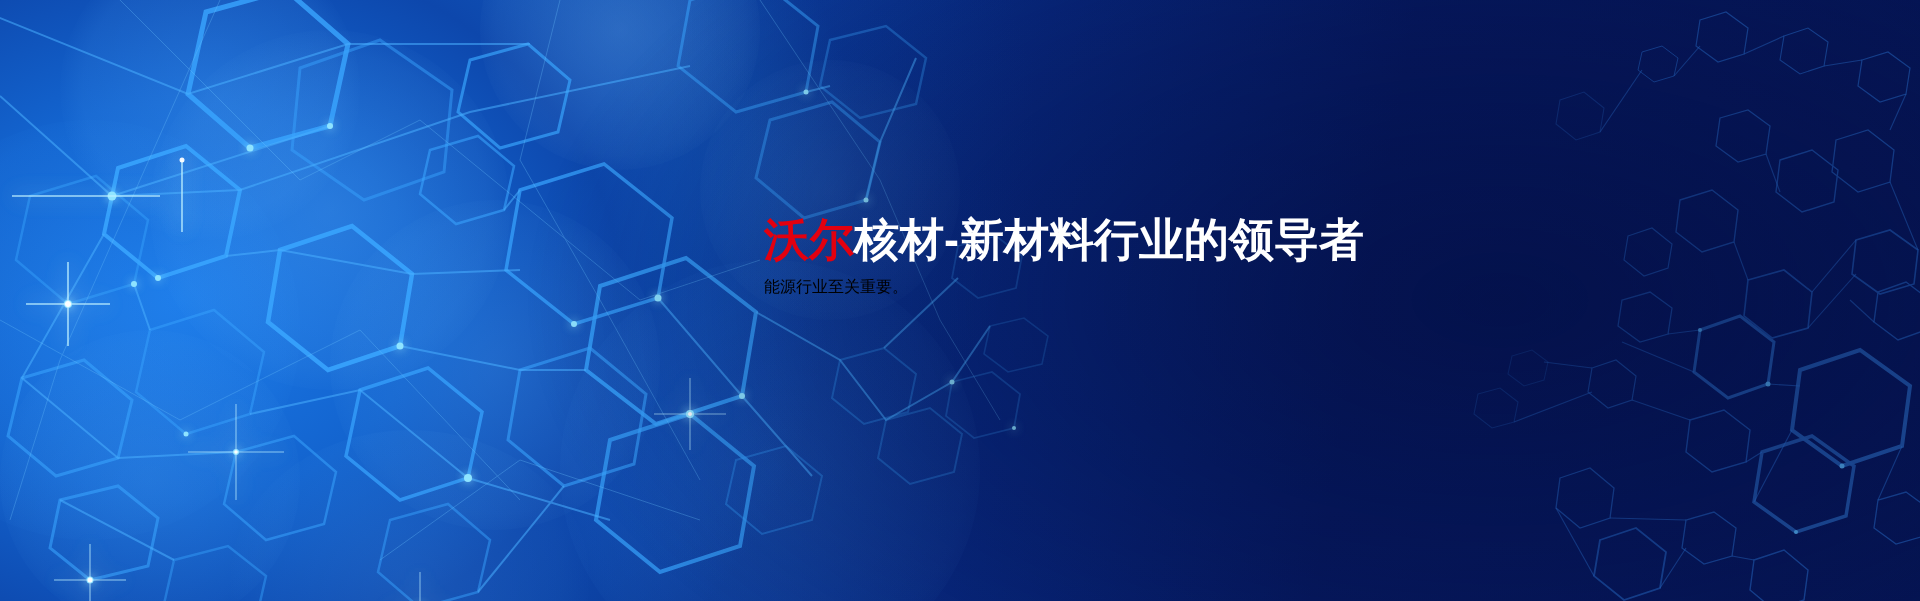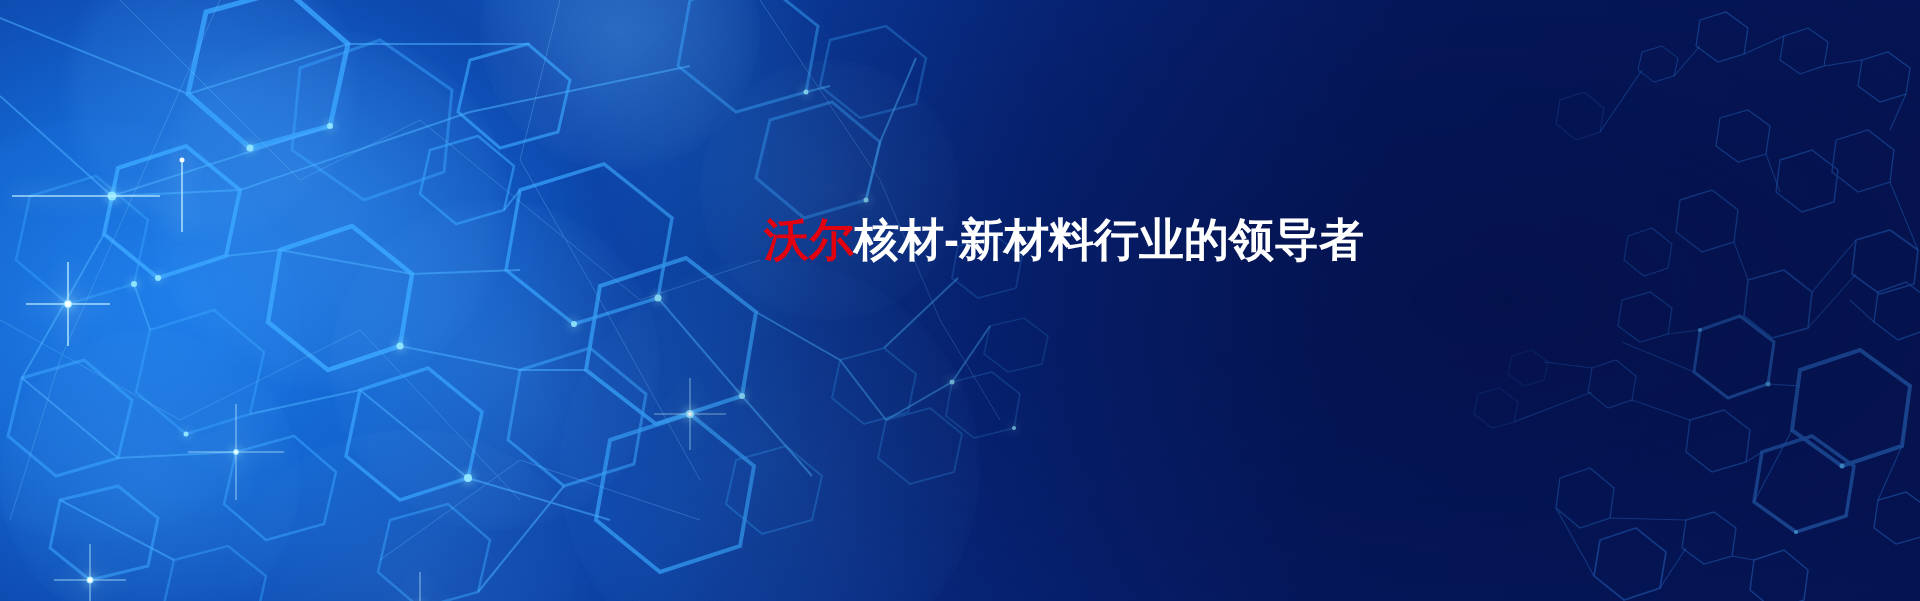--- a/index.html
+++ b/index.html
@@ -242,16 +242,17 @@
       <circle cx="1700" cy="330" r="2"></circle>
     </g>
   </svg>
 
   <div class="vignette"></div>
 
   <div class="content">
     <h1 class="headline"><span class="brand">沃尔</span><span class="rest">核材-新材料行业的领导者</span></h1>
     <p class="subtext">
       </p>
+      <div>能源行业至关重要。</div>
     <p></p>
   </div>
 
 </div>
 
 </body></html>

